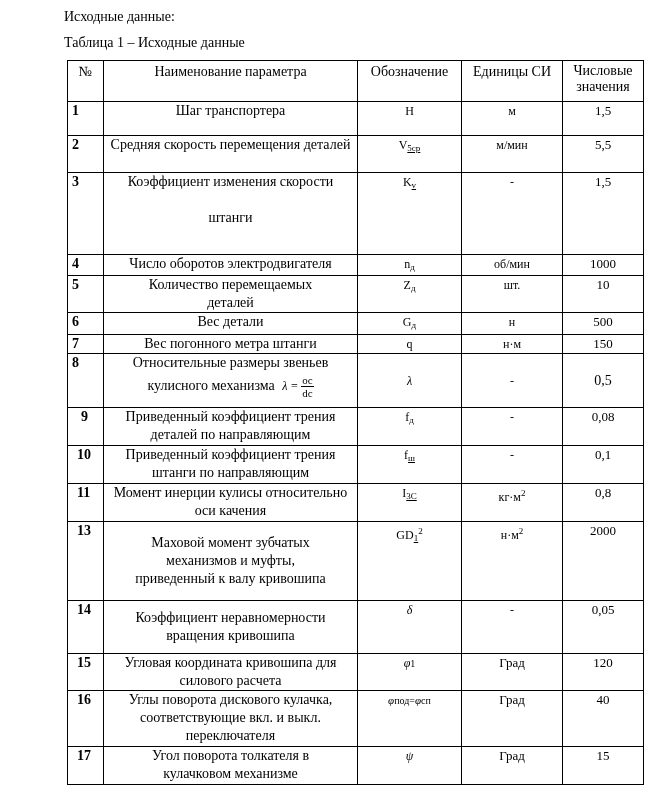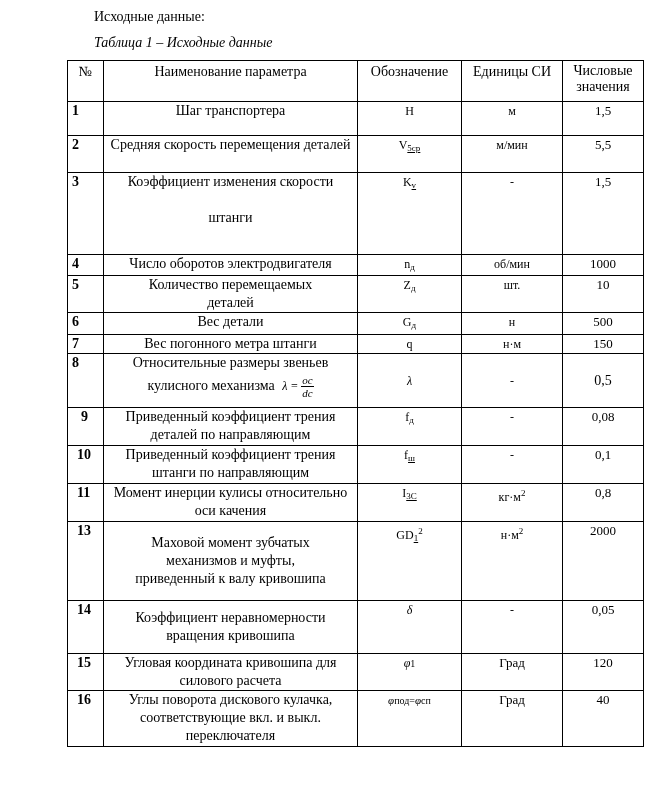--- a/index.html
+++ b/index.html
@@ -1,40 +1,40 @@
 <!DOCTYPE html>
 <html><head>
 <meta charset="utf-8">
 <style>
   html, body { margin: 0; padding: 0; background: #ffffff; }
   body {
     width: 656px; height: 802px; overflow: hidden; position: relative;
     font-family: "Liberation Serif", serif; color: #000;
   }
   .heading {
-    position: absolute; left: 94px; font-size: 14px; line-height: 16px;
+    position: absolute; left: 64px; font-size: 14px; line-height: 16px;
   }
   #h1 { top: 9px; }
-  #h2 { top: 35px; font-style: italic; }
+  #h2 { top: 35px; }
   table {
     position: absolute; left: 67px; top: 60px;
     border-collapse: collapse; table-layout: fixed;
     width: 576px;
   }
   td, th {
     border: 1px solid #000; padding: 0 2px; vertical-align: top;
     font-size: 14px; line-height: 18px; text-align: center; font-weight: normal;
     overflow: hidden;
   }
   th { padding-top: 2px; }
   td.num { font-weight: bold; text-align: center; padding-left: 4px; text-align: left; }
   td.name { line-height: 18px; }
   td.sym, td.unit { font-size: 12px; line-height: 16px; padding-top: 1px; }
   td.val { font-size: 13px; line-height: 16px; padding-top: 1px; }
-  .frac { display: inline-block; vertical-align: middle; text-align: center; font-style: italic; font-size: 11px; line-height: 12px; }
+  .frac { display: inline-block; vertical-align: middle; text-align: center; font-size: 11px; line-height: 12px; }
   .frac .top { display: block; border-bottom: 1px solid #000; padding: 0 1px; }
   .frac .bot { display: block; }
   .ital { font-style: italic; }
   sub { font-size: 9px; vertical-align: -2px; text-decoration: underline; }
   sup { font-size: 9px; vertical-align: 5px; }
 </style>
 </head>
 <body>
 
 <div class="heading" id="h1">Исходные данные:</div>
@@ -184,15 +184,22 @@
   </tr>
 
   <tr style="height:56px">
     <td class="num" style="padding-left:9px">16</td>
     <td class="name" style="padding:0 1px">Углы поворота дискового кулачка, соответствующие вкл. и выкл. переключателя</td>
     <td class="sym" style="font-size:10px"><span class="ital" style="font-size:11px">φ</span><span>под</span><span>=</span><span class="ital" style="font-size:11px">φ</span><span>сп</span></td>
     <td class="unit" style="font-size:13px">Град</td>
     <td class="val">40</td>
   </tr>
 
+  <tr style="height:38px">
+    <td class="num" style="padding-left:9px">17</td>
+    <td class="name" style="padding:0 30px">Угол поворота толкателя в кулачковом механизме</td>
+    <td class="sym ital">ψ</td>
+    <td class="unit" style="font-size:13px">Град</td>
+    <td class="val">15</td>
+  </tr>
 
 </tbody>
   </table>
 
 </body></html>

